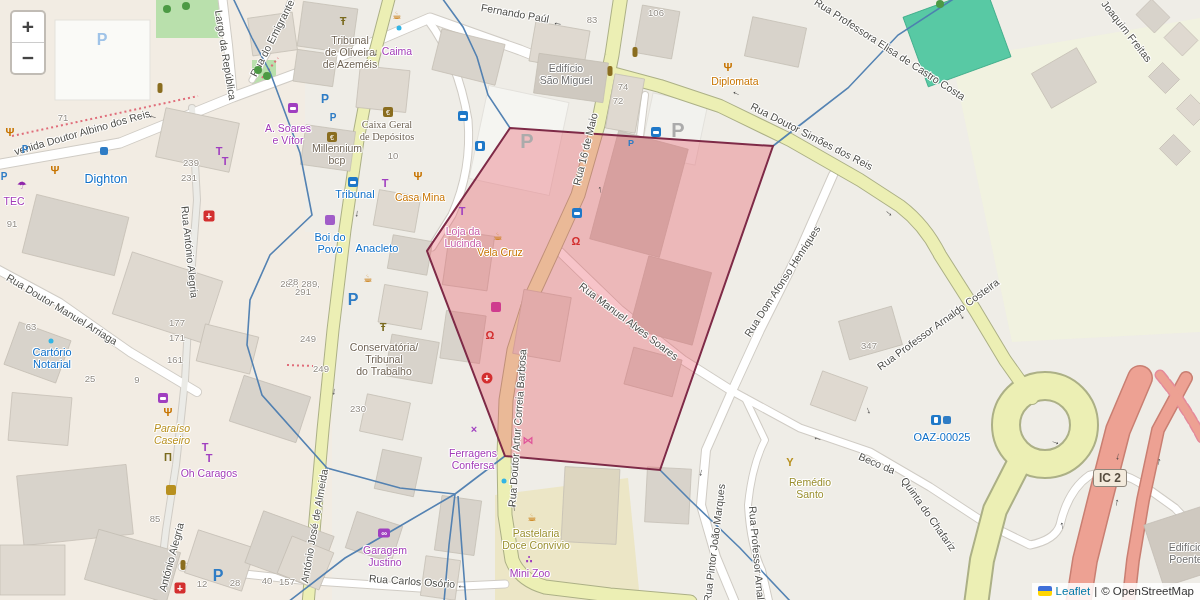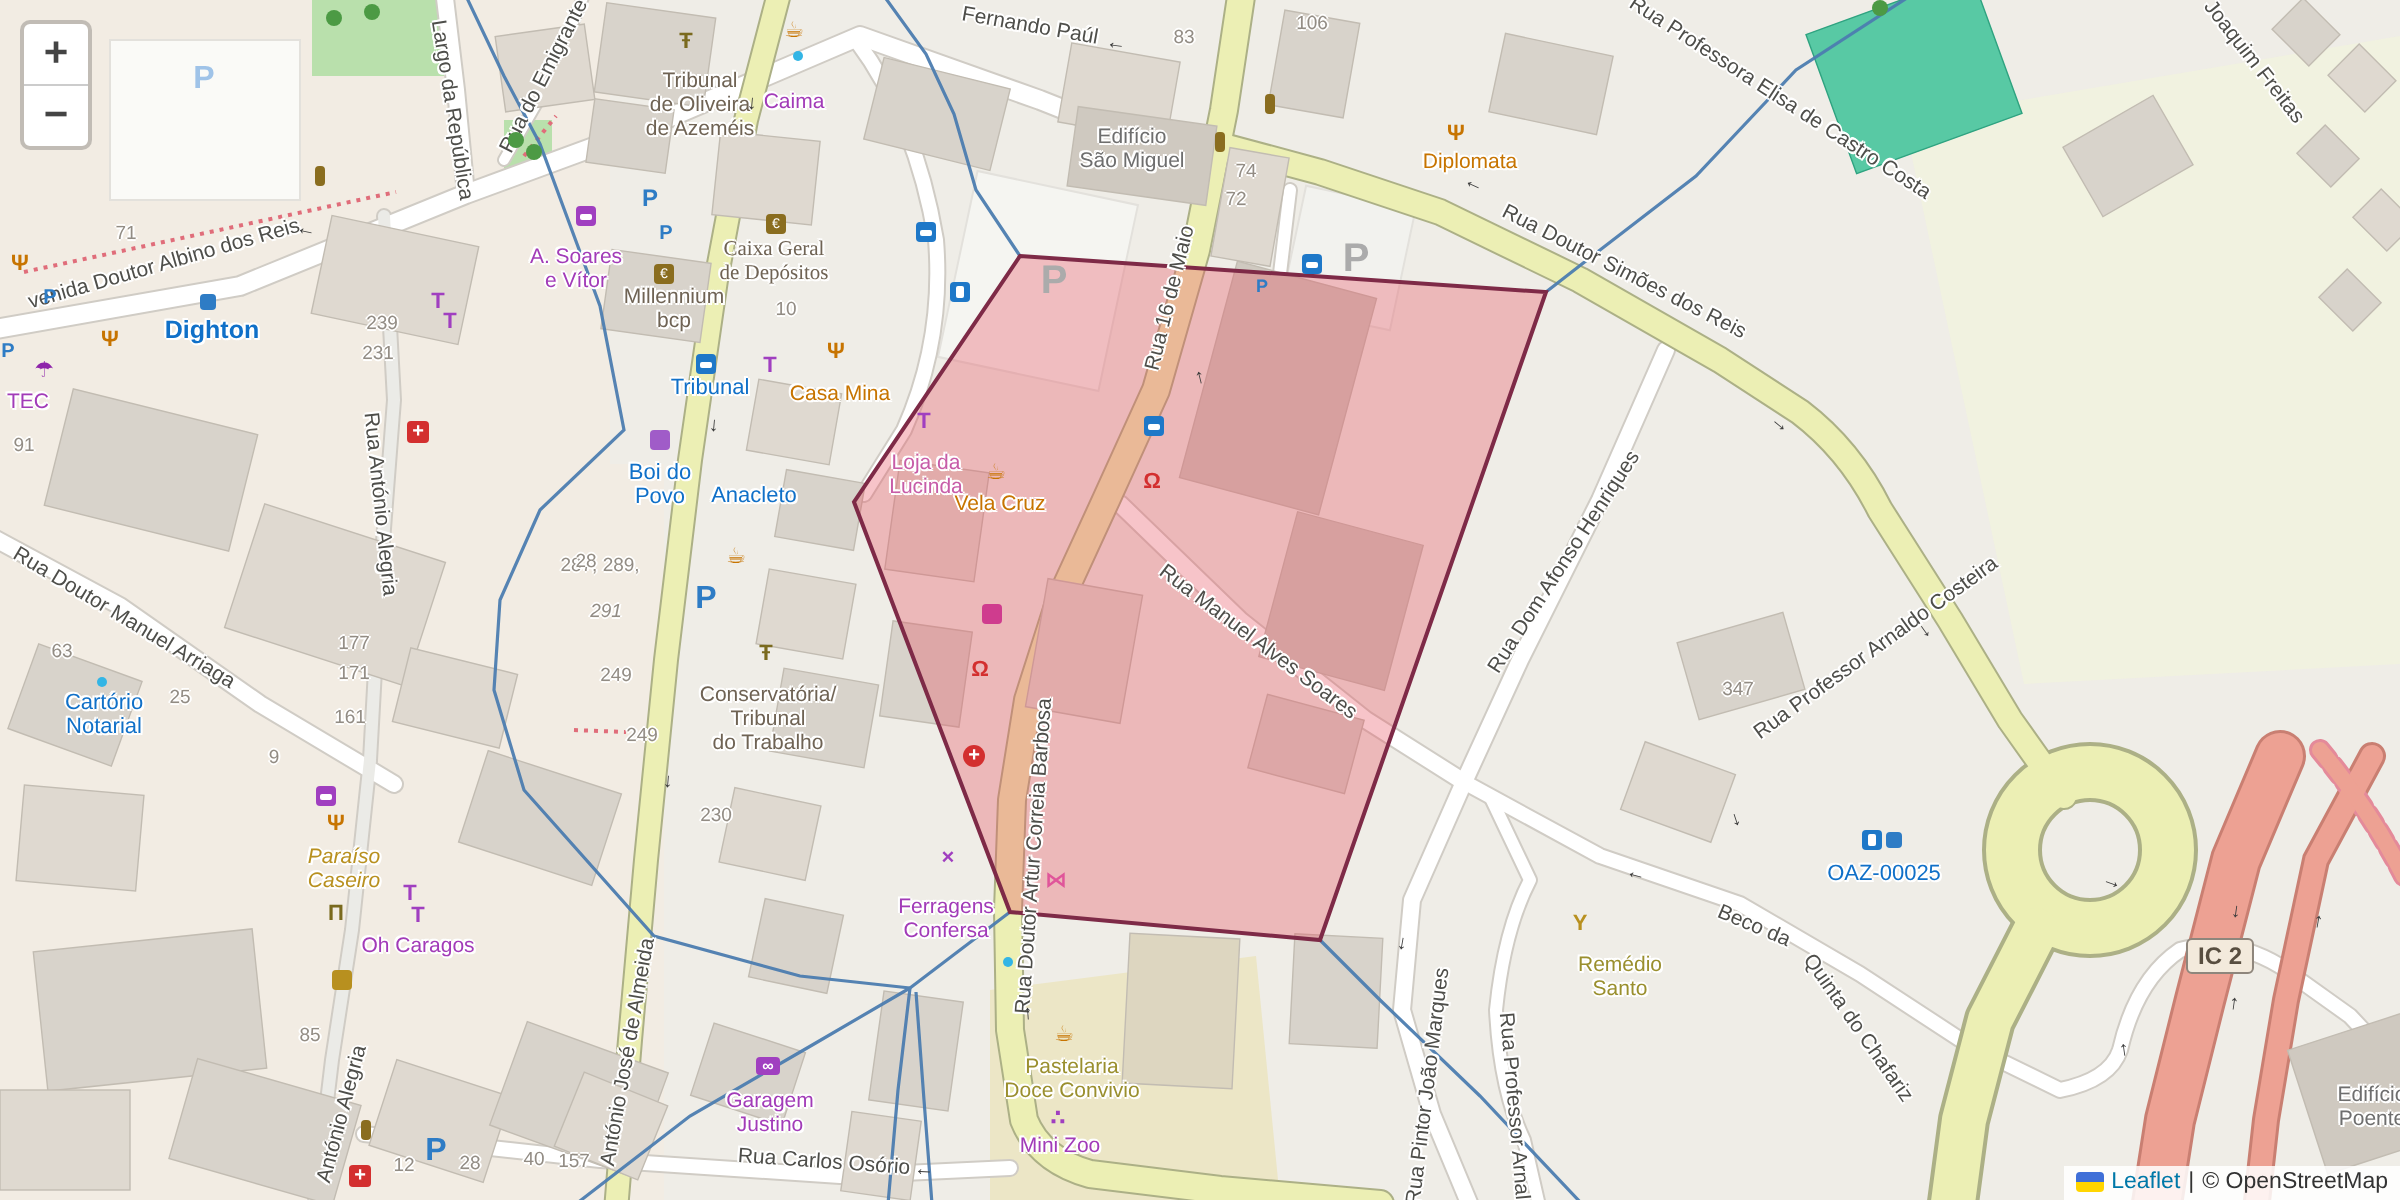--- a/index.html
+++ b/index.html
@@ -205,21 +205,21 @@
       <div class="lbl st" style="position: absolute; left: 782px; top: 281px; transform: translate(-50%, -50%) rotate(-57deg);">Rua Dom Afonso Henriques</div>
       <div class="lbl st" style="position: absolute; left: 714px; top: 543px; transform: translate(-50%, -50%) rotate(-83deg);">Rua Pintor João Marques</div>
       <div class="lbl st" style="position: absolute; left: 757px; top: 553px; transform: translate(-50%, -50%) rotate(85deg);">Rua Professor Arnal</div>
       <div class="lbl st" style="position: absolute; left: 938px; top: 324px; transform: translate(-50%, -50%) rotate(-36deg);">Rua Professor Arnaldo Costeira</div>
       <div class="lbl st" style="position: absolute; left: 877px; top: 463px; transform: translate(-50%, -50%) rotate(23deg);">Beco da</div>
       <div class="lbl st" style="position: absolute; left: 929px; top: 514px; transform: translate(-50%, -50%) rotate(55deg);">Quinta do Chafariz</div>
       <div class="lbl st" style="position: absolute; left: 629px; top: 321px; transform: translate(-50%, -50%) rotate(37deg);">Rua Manuel Alves Soares</div>
       <div class="lbl st" style="position: absolute; left: 517px; top: 428px; transform: translate(-50%, -50%) rotate(-86deg);">Rua Doutor Artur Correia Barbosa</div>
       <div class="lbl st" style="position: absolute; left: 412px; top: 581px; transform: translate(-50%, -50%) rotate(4deg);">Rua Carlos Osório</div>
       <div class="lbl st" style="position: absolute; left: 314px; top: 526px; transform: translate(-50%, -50%) rotate(-80deg);">António José de Almeida</div>
-      <div class="lbl pl pl-blue pl-big" style="position: absolute; left: 106px; top: 165px; transform: translate(-50%, -50%); font-weight: bold;">Dighton</div>
+      <div class="lbl pl pl-blue pl-big" style="position: absolute; left: 106px; top: 179px; transform: translate(-50%, -50%);">Dighton</div>
       <div class="lbl pl pl-blue" style="position: absolute; left: 355px; top: 194px; transform: translate(-50%, -50%);">Tribunal</div>
       <div class="lbl pl pl-blue" style="position: absolute; left: 330px; top: 243px; transform: translate(-50%, -50%);">Boi do
 Povo</div>
       <div class="lbl pl pl-blue" style="position: absolute; left: 377px; top: 248px; transform: translate(-50%, -50%);">Anacleto</div>
       <div class="lbl pl pl-blue" style="position: absolute; left: 52px; top: 358px; transform: translate(-50%, -50%);">Cartório
 Notarial</div>
       <div class="lbl pl pl-blue" style="position: absolute; left: 942px; top: 437px; transform: translate(-50%, -50%);">OAZ-00025</div>
       <div class="lbl pl pl-purple" style="position: absolute; left: 14px; top: 202px; transform: translate(-50%, -50%);">TEC</div>
       <div class="lbl pl pl-purple" style="position: absolute; left: 397px; top: 52px; transform: translate(-50%, -50%);">Caima</div>
       <div class="lbl pl pl-purple" style="position: absolute; left: 288px; top: 135px; transform: translate(-50%, -50%);">A. Soares
@@ -251,29 +251,29 @@
       <div class="lbl pl pl-brown" style="position: absolute; left: 384px; top: 360px; transform: translate(-50%, -50%);">Conservatória/
 Tribunal
 do Trabalho</div>
       <div class="lbl pl pl-gray" style="position: absolute; left: 566px; top: 75px; transform: translate(-50%, -50%);">Edifício
 São Miguel</div>
       <div class="lbl pl pl-gray" style="position: absolute; left: 1186px; top: 554px; transform: translate(-50%, -50%);">Edifício
 Poente</div>
       <div class="num" style="position: absolute; left: 63px; top: 117px; transform: translate(-50%, -50%);">71</div>
       <div class="num" style="position: absolute; left: 12px; top: 223px; transform: translate(-50%, -50%);">91</div>
       <div class="num" style="position: absolute; left: 31px; top: 326px; transform: translate(-50%, -50%);">63</div>
-      <div class="num" style="position: absolute; left: 90px; top: 349px; transform: translate(-50%, -50%); text-align: right;">25</div>
+      <div class="num" style="position: absolute; left: 90px; top: 378px; transform: translate(-50%, -50%); text-align: right;">25</div>
       <div class="num" style="position: absolute; left: 137px; top: 379px; transform: translate(-50%, -50%);">9</div>
       <div class="num" style="position: absolute; left: 191px; top: 162px; transform: translate(-50%, -50%);">239</div>
       <div class="num" style="position: absolute; left: 189px; top: 177px; transform: translate(-50%, -50%);">231</div>
       <div class="num" style="position: absolute; left: 177px; top: 322px; transform: translate(-50%, -50%);">177</div>
       <div class="num" style="position: absolute; left: 177px; top: 337px; transform: translate(-50%, -50%);">171</div>
       <div class="num" style="position: absolute; left: 175px; top: 359px; transform: translate(-50%, -50%);">161</div>
       <div class="num" style="position: absolute; left: 300px; top: 283px; transform: translate(-50%, -50%);">287, 289,</div>
-      <div class="num" style="position: absolute; left: 303px; top: 306px; transform: translate(-50%, -50%); font-style: italic;">291</div>
+      <div class="num" style="position: absolute; left: 303px; top: 291px; transform: translate(-50%, -50%);">291</div>
       <div class="num" style="position: absolute; left: 308px; top: 338px; transform: translate(-50%, -50%);">249</div>
       <div class="num" style="position: absolute; left: 321px; top: 368px; transform: translate(-50%, -50%);">249</div>
       <div class="num" style="position: absolute; left: 358px; top: 408px; transform: translate(-50%, -50%);">230</div>
       <div class="num" style="position: absolute; left: 393px; top: 155px; transform: translate(-50%, -50%);">10</div>
       <div class="num" style="position: absolute; left: 592px; top: 19px; transform: translate(-50%, -50%);">83</div>
       <div class="num" style="position: absolute; left: 656px; top: 12px; transform: translate(-50%, -50%);">106</div>
       <div class="num" style="position: absolute; left: 623px; top: 86px; transform: translate(-50%, -50%);">74</div>
       <div class="num" style="position: absolute; left: 618px; top: 100px; transform: translate(-50%, -50%);">72</div>
       <div class="num" style="position: absolute; left: 155px; top: 518px; transform: translate(-50%, -50%); text-align: right;">85</div>
       <div class="num" style="position: absolute; left: 202px; top: 583px; transform: translate(-50%, -50%);">12</div>

